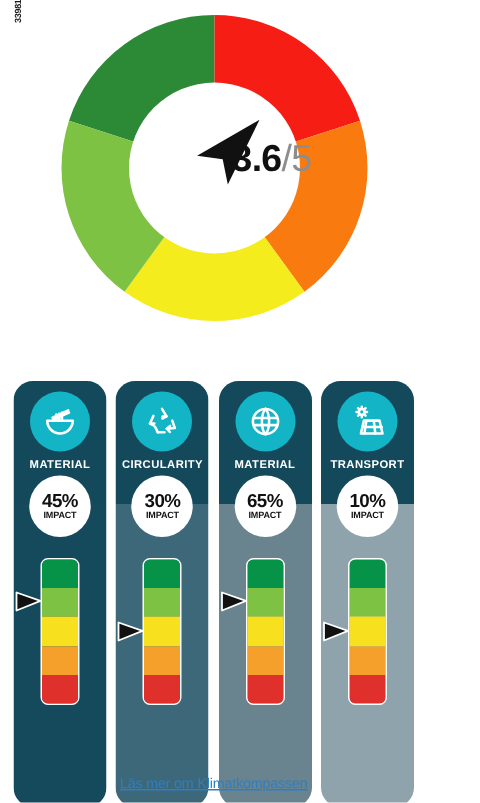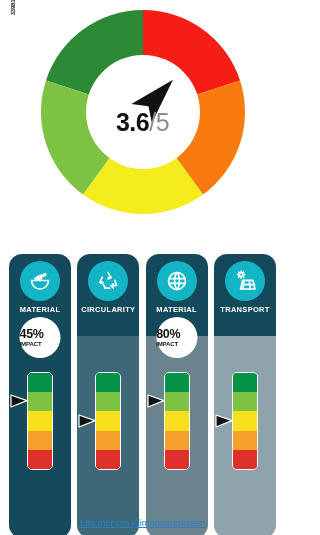--- a/index.html
+++ b/index.html
@@ -45,24 +45,24 @@
   .donut-svg {
     position: absolute;
     left: 50%;
     top: 0;
     transform: translateX(-50%);
     display: block;
   }
   .donut-center {
     position: absolute;
     left: 50%;
-    top: 104px;
+    top: 88px;
     transform: translateX(-50%);
     width: 130px;
-    text-align: center;
+    text-align: right;
     line-height: 1;
     white-space: nowrap;
   }
   .score-main {
     font-family: "Liberation Sans", sans-serif;
     font-size: 25px;
     font-weight: 700;
     color: #111111;
     letter-spacing: -0.5px;
   }
@@ -137,20 +137,21 @@
     left: 50%;
     top: 63px;
     transform: translateX(-50%);
     width: 41px;
     height: 41px;
     border-radius: 50%;
     background: #ffffff;
     z-index: 4;
     display: flex;
     flex-direction: column;
+    align-items: center;
     justify-content: center;
     line-height: 1;
   }
   .impact-pct {
     font-family: "Liberation Sans", sans-serif;
     font-size: 12.5px;
     font-weight: 700;
     color: #111111;
     letter-spacing: -0.3px;
   }
@@ -268,20 +269,24 @@
         <path d="M15 8.6 L12.2 10" stroke="#ffffff" fill="none" stroke-width="1.7" stroke-linecap="round" stroke-linejoin="round"></path>
         <path d="M6.3 8.2 L4 13.4 L6.4 14.6" stroke="#ffffff" fill="none" stroke-width="1.7" stroke-linecap="round" stroke-linejoin="round"></path>
         <path d="M4 13.4 L6.9 13.3" stroke="#ffffff" fill="none" stroke-width="1.7" stroke-linecap="round" stroke-linejoin="round"></path>
         <path d="M18.8 11.4 L20.6 16.4 L15.2 16.8" stroke="#ffffff" fill="none" stroke-width="1.7" stroke-linecap="round" stroke-linejoin="round"></path>
         <path d="M17.2 19 L15.2 16.8 L17.4 14.9" stroke="#ffffff" fill="none" stroke-width="1.7" stroke-linecap="round" stroke-linejoin="round"></path>
         <path d="M9.2 19.2 L13.6 19.2" stroke="#ffffff" fill="none" stroke-width="1.7" stroke-linecap="round" stroke-linejoin="round"></path>
         <path d="M9.2 19.2 L7.4 15.6" stroke="#ffffff" fill="none" stroke-width="1.7" stroke-linecap="round" stroke-linejoin="round"></path>
       </svg>
       </div>
       <div class="card-title">CIRCULARITY</div>
+      <div class="impact-badge">
+        <div class="impact-pct">30%</div>
+        <div class="impact-label">IMPACT</div>
+      </div>
       <div class="scale">
         <div class="seg" style="background: rgb(6, 146, 71);"></div>
         <div class="seg" style="background: rgb(125, 194, 66);"></div>
         <div class="seg" style="background: rgb(247, 224, 30);"></div>
         <div class="seg" style="background: rgb(244, 160, 42);"></div>
         <div class="seg" style="background: rgb(224, 48, 44);"></div>
       </div>
       <div class="marker" style="top: 158px;">
         <svg width="24" height="18" viewBox="0 0 24 18">
           <path d="M1 3 L17 8.6 L1 15 Z" fill="#111111" stroke="#ffffff" stroke-width="1.2" stroke-linejoin="round"></path>
@@ -294,21 +299,21 @@
       <div class="icon-circle">
         <svg width="24" height="24" viewBox="0 0 24 24">
         <circle cx="12" cy="12" r="8.4" stroke="#ffffff" fill="none" stroke-width="1.7" stroke-linecap="round" stroke-linejoin="round"></circle>
         <path d="M12 3.6 c-3.2 3.4 -3.2 13.4 0 16.8" stroke="#ffffff" fill="none" stroke-width="1.7" stroke-linecap="round" stroke-linejoin="round"></path>
         <path d="M12 3.6 c3.2 3.4 3.2 13.4 0 16.8" stroke="#ffffff" fill="none" stroke-width="1.7" stroke-linecap="round" stroke-linejoin="round"></path>
         <path d="M4.2 9.6 h15.6 M4.2 14.4 h15.6" stroke="#ffffff" fill="none" stroke-width="1.7" stroke-linecap="round" stroke-linejoin="round"></path>
       </svg>
       </div>
       <div class="card-title">MATERIAL</div>
       <div class="impact-badge">
-        <div class="impact-pct">80%</div>
+        <div class="impact-pct">65%</div>
         <div class="impact-label">IMPACT</div>
       </div>
       <div class="scale">
         <div class="seg" style="background: rgb(6, 146, 71);"></div>
         <div class="seg" style="background: rgb(125, 194, 66);"></div>
         <div class="seg" style="background: rgb(247, 224, 30);"></div>
         <div class="seg" style="background: rgb(244, 160, 42);"></div>
         <div class="seg" style="background: rgb(224, 48, 44);"></div>
       </div>
       <div class="marker" style="top: 138px;">
@@ -322,20 +327,24 @@
       <div class="card-bot" style="background: rgb(143, 163, 173);"></div>
       <div class="icon-circle">
         <svg width="24" height="24" viewBox="0 0 24 24">
         <circle cx="8.2" cy="5.6" r="1.9" stroke="#ffffff" fill="none" stroke-width="1.7" stroke-linecap="round" stroke-linejoin="round"></circle>
         <path d="M8.2 2.1 v1 M8.2 8.1 v1 M4.7 5.6 h1 M10.7 5.6 h1 M5.7 3.1 l.7.7 M10.0 7.4 l.7.7 M10.7 3.1 l-.7.7 M6.4 7.4 l-.7.7" stroke="#ffffff" fill="none" stroke-width="1.7" stroke-linecap="round" stroke-linejoin="round"></path>
         <path d="M9.6 11.4 h10.4 l2 8.6 h-14.4 z" stroke="#ffffff" fill="none" stroke-width="1.7" stroke-linecap="round" stroke-linejoin="round"></path>
         <path d="M11.3 11.4 L9.9 20 M16.2 11.4 L17.2 20 M8.6 15.6 h12.9" stroke="#ffffff" fill="none" stroke-width="1.7" stroke-linecap="round" stroke-linejoin="round"></path>
       </svg>
       </div>
       <div class="card-title">TRANSPORT</div>
+      <div class="impact-badge">
+        <div class="impact-pct">10%</div>
+        <div class="impact-label">IMPACT</div>
+      </div>
       <div class="scale">
         <div class="seg" style="background: rgb(6, 146, 71);"></div>
         <div class="seg" style="background: rgb(125, 194, 66);"></div>
         <div class="seg" style="background: rgb(247, 224, 30);"></div>
         <div class="seg" style="background: rgb(244, 160, 42);"></div>
         <div class="seg" style="background: rgb(224, 48, 44);"></div>
       </div>
       <div class="marker" style="top: 158px;">
         <svg width="24" height="18" viewBox="0 0 24 18">
           <path d="M1 3 L17 8.6 L1 15 Z" fill="#111111" stroke="#ffffff" stroke-width="1.2" stroke-linejoin="round"></path>

